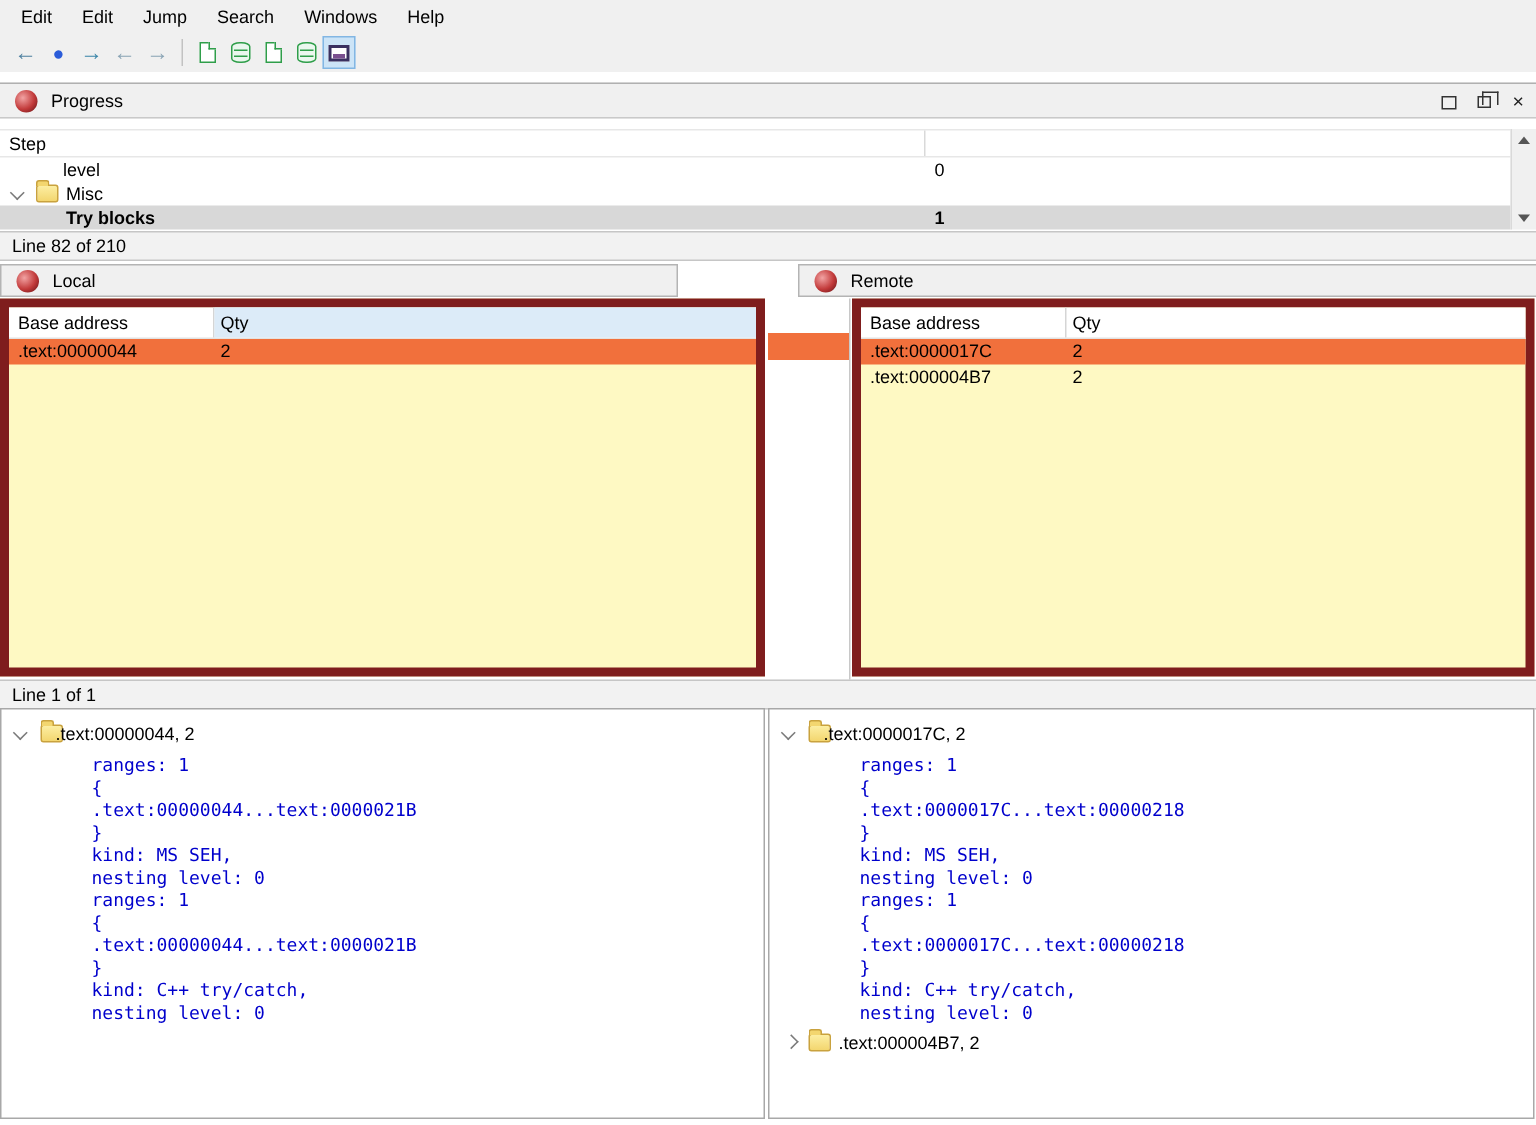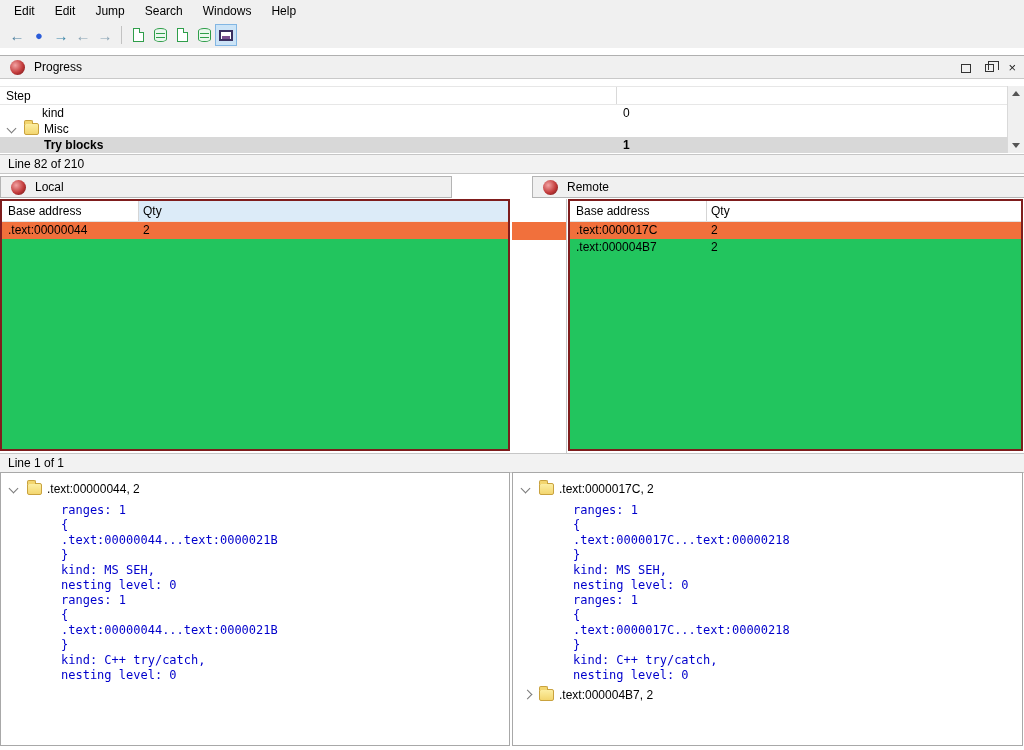--- a/index.html
+++ b/index.html
@@ -90,21 +90,21 @@
   .status1 { top:154px; }
   .status2 { top:453px; }
 
   
   .pane-title { top:176px; height:22px; background:#f0f0f0; border:1px solid #b4b4b4;
                 display:flex; align-items:center; }
   .pt-local { left:0; width:452px; }
   .pt-remote { left:532px; width:510px; }
 
   
-  .dtable { top:199px; height:252px; background:#22c55e; border:2px solid #7f1d1d; }
+  .dtable { top:199px; height:252px; background:#fef9c3; border:6px solid #7f1d1d; }
   .t-local { left:0; width:510px; }
   .t-remote { left:568px; width:455px; }
   .t-head { display:flex; height:21px; border-bottom:1px solid #e2e2e2; background:#fff; }
   .t-head .c1 { width:137px; padding-left:6px; line-height:20px; border-right:1px solid #d5d5d5; }
   .t-head .c2 { flex:1; padding-left:4px; line-height:20px; }
   .c2.sorted { background:#dcebf8; }
   .t-row { display:flex; height:17px; line-height:17px; }
   .t-row .c1 { width:137px; padding-left:6px; }
   .t-row .c2 { flex:1; padding-left:4px; }
   .hl { background:#f1703c; }
@@ -114,21 +114,21 @@
                border-right:1px solid #c8c8c8; }
   .conn-block { position:absolute; left:0; top:23px; width:100%; height:18px; background:#f1703c; }
 
   
   .detail { top:472px; height:274px; background:#fff; border:1px solid #a8a8a8; }
   .d-left { left:0; width:510px; }
   .d-right { left:512px; width:511px; }
   .node-row { position:absolute; top:8px; left:0; height:16px; line-height:16px; width:100%; }
   .node-row .chev { position:absolute; left:9px; top:4px; }
   .node-row .folder { position:absolute; left:26px; top:2px; }
-  .node-row .nlabel { position:absolute; left:46px; }
+  .node-row .nlabel { position:absolute; left:36px; }
   .code-line { position:absolute; left:60px; height:15px; line-height:15px;
                font-family:"DejaVu Sans Mono", monospace; font-size:12px; color:#0000cc;
                white-space:pre; }
   .node-row2 { position:absolute; top:214px; left:0; height:16px; line-height:16px; width:100%; }
   .node-row2 .chev { position:absolute; left:11px; top:4px; }
   .node-row2 .folder { position:absolute; left:26px; top:2px; }
   .node-row2 .nlabel { position:absolute; left:46px; }
 </style>
 </head>
 <body>
@@ -174,21 +174,21 @@
     <span class="btn-restore"></span>
     <span class="btn-close">×</span>
   </span>
 </div>
 
 <div class="abs tree-header">
   <span class="th-step">Step</span>
 </div>
 
 <div class="abs tree-row row-bpts">
-  <span class="cell-step-indent">kind</span>
+  <span class="cell-step-indent">level</span>
   <span class="cell-conf">0</span>
 </div>
 <div class="abs tree-row row-misc">
   <span class="chev down" style="position:absolute;left:8px;top:4px;"></span>
   <span class="folder" style="position:absolute;left:24px;top:2px;"></span>
   <span class="cell-step-indent2">Misc</span>
 </div>
 <div class="abs tree-row row-try">
   <span class="cell-step-indent2">Try blocks</span>
   <span class="cell-conf">1</span>

